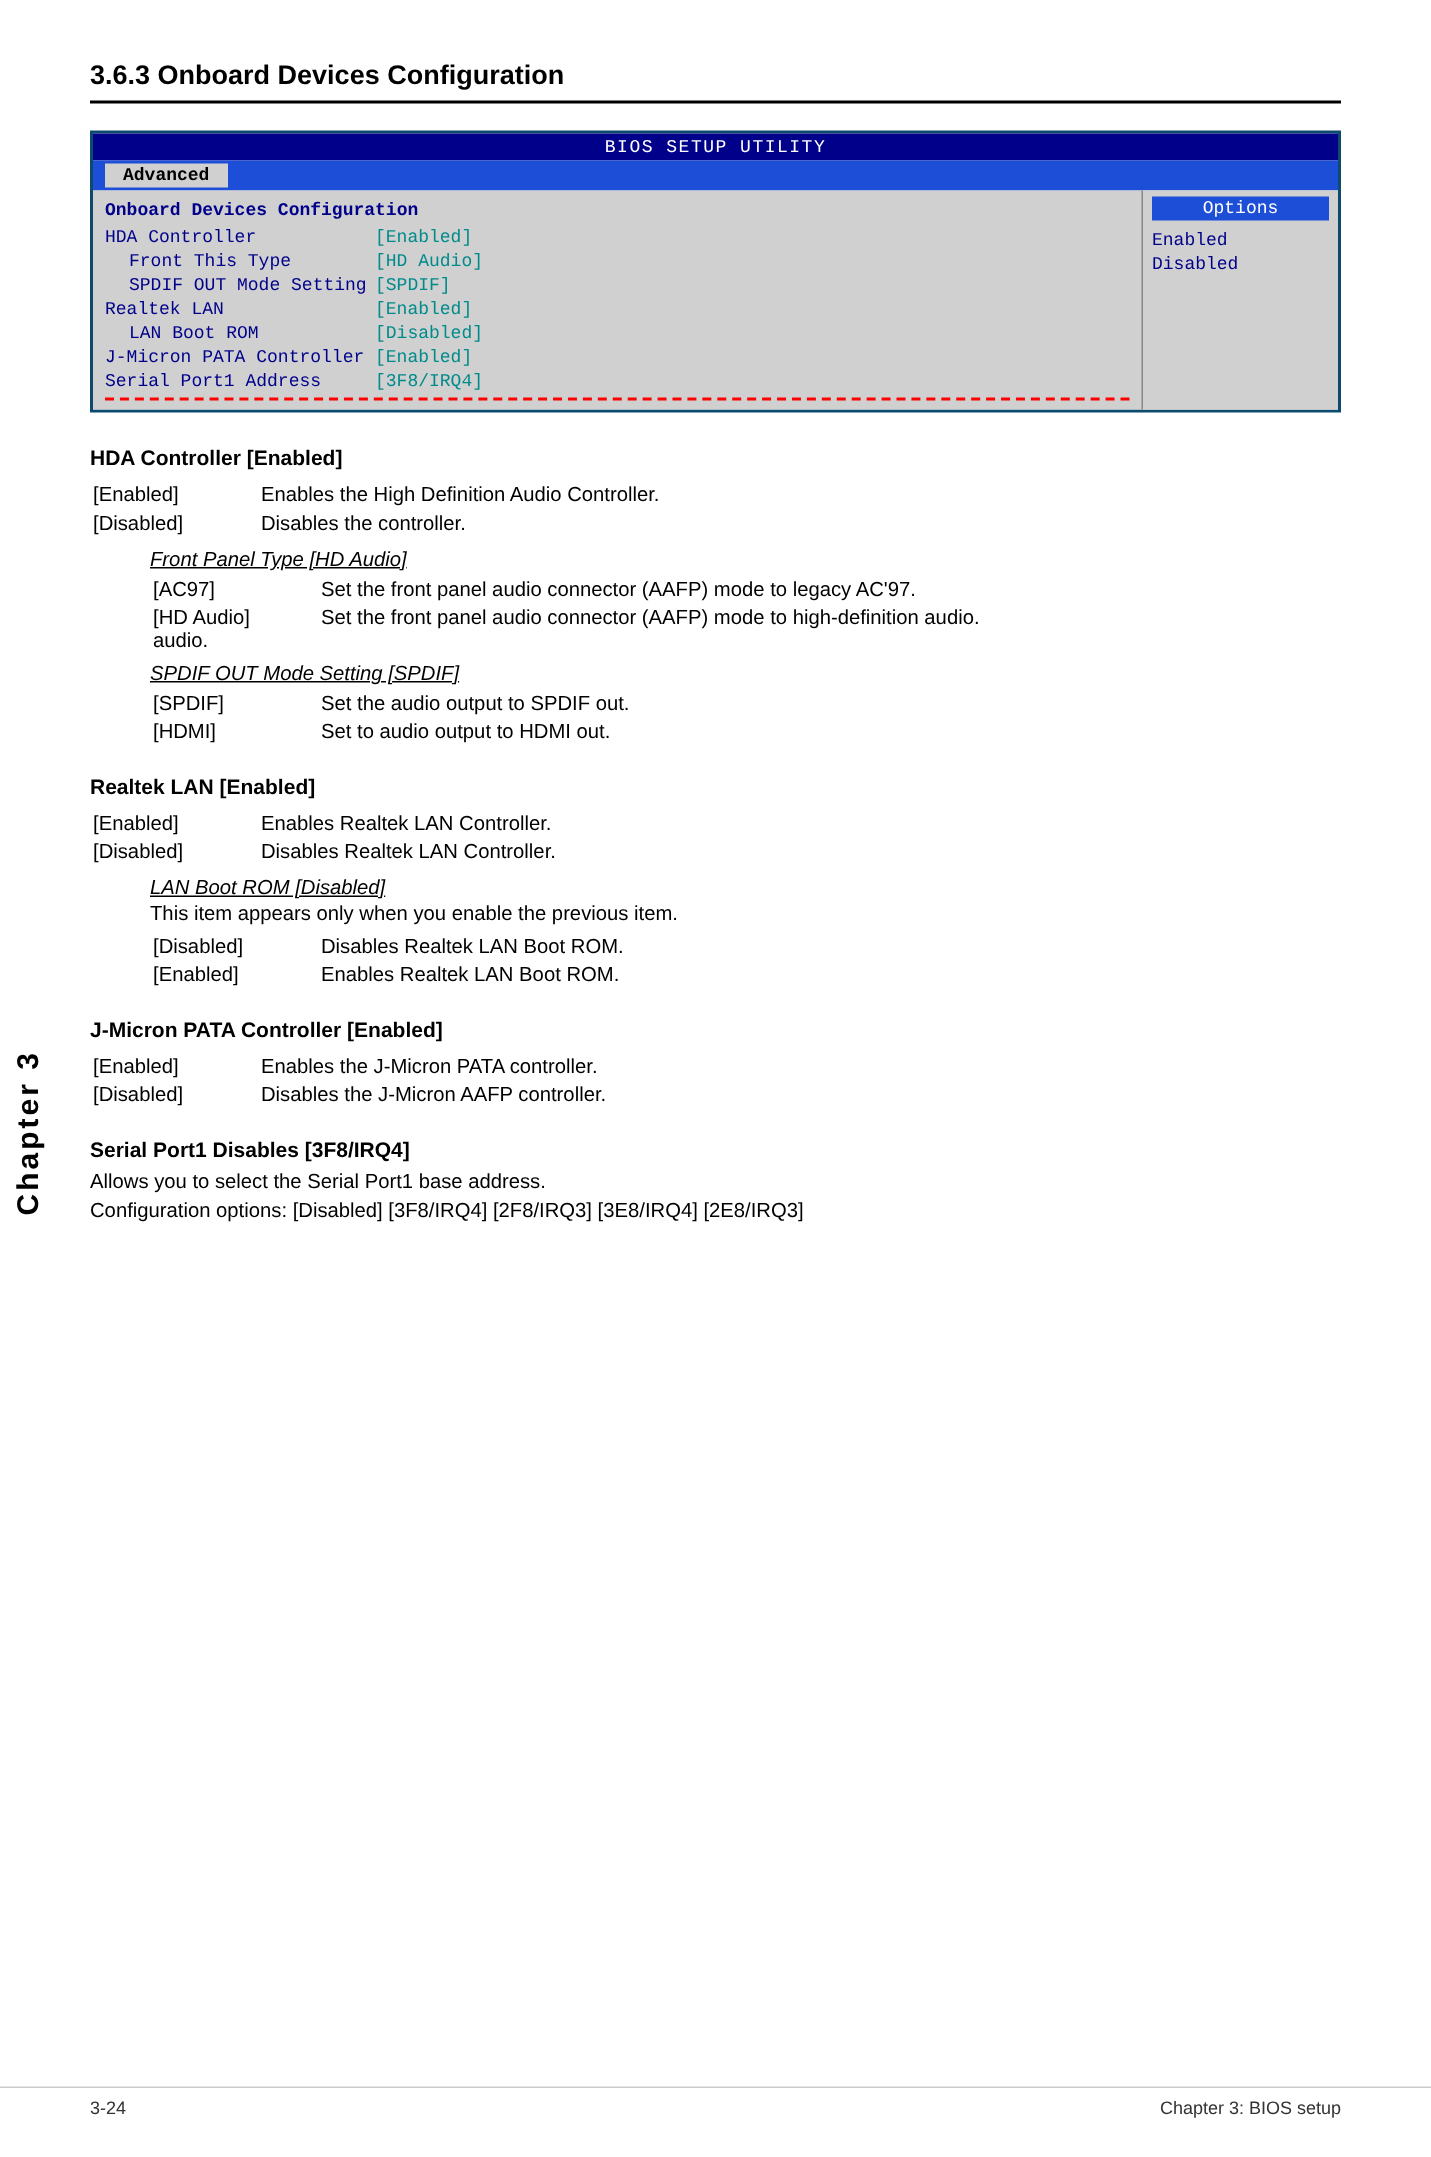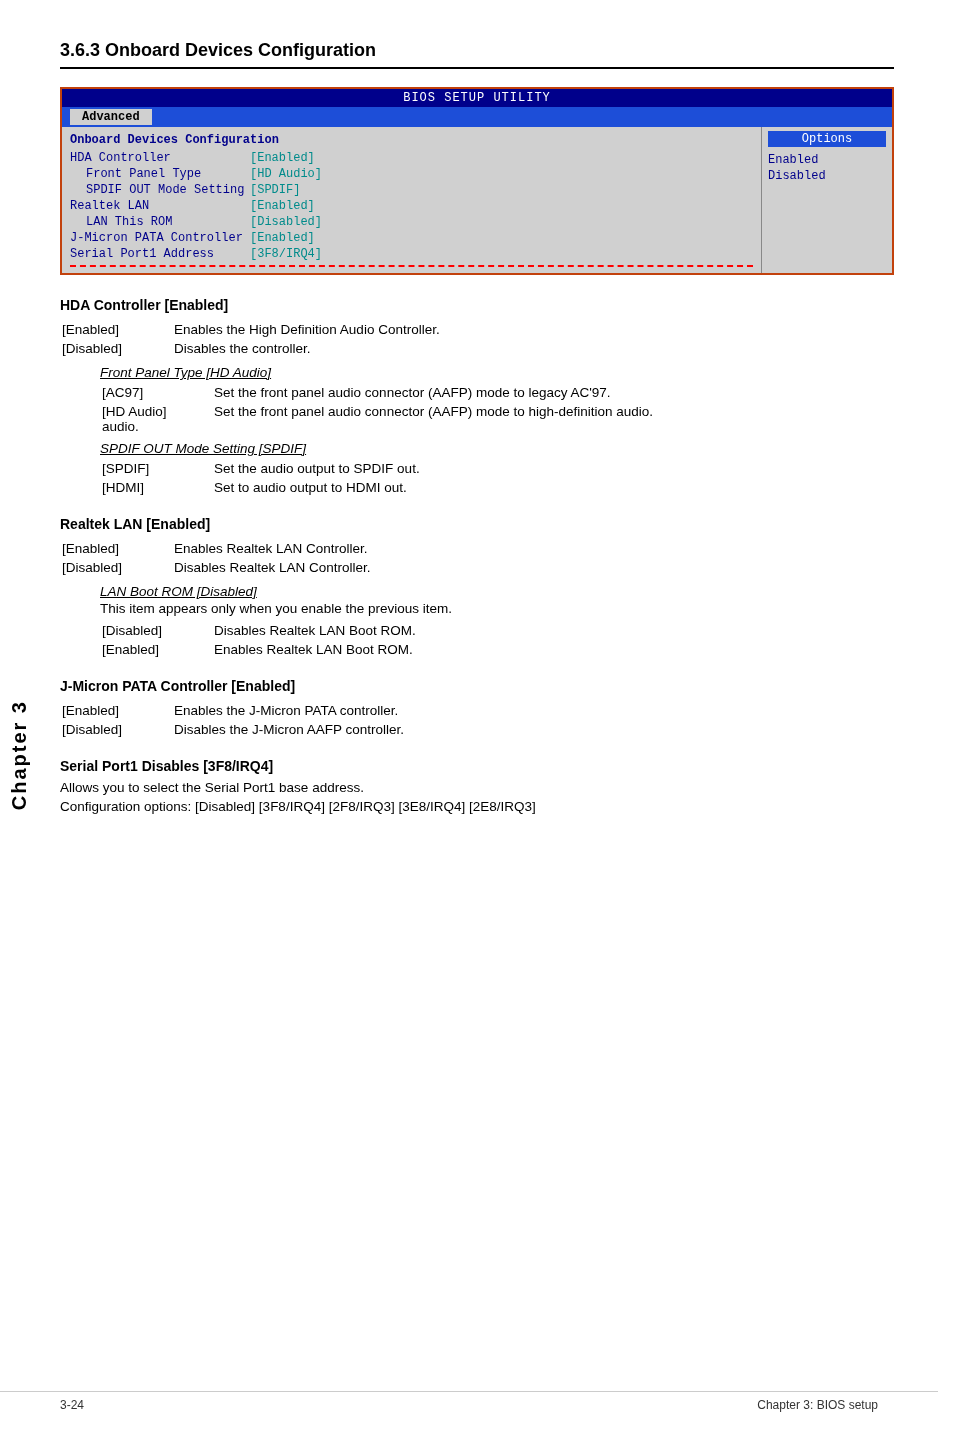--- a/index.html
+++ b/index.html
@@ -18,21 +18,21 @@
     .section-heading {
       font-size: 18px;
       font-weight: bold;
       margin-bottom: 18px;
       border-bottom: 2px solid #000;
       padding-bottom: 6px;
     }
 
     
     .bios-box {
-      border: 2px solid #c2410c;
+      border: 2px solid #0c4a6e;
       margin-bottom: 22px;
       font-family: 'Courier New', Courier, monospace;
       font-size: 12px;
     }
     .bios-title-bar {
       background: #00008B;
       color: #fff;
       text-align: center;
       padding: 2px 0;
       font-size: 12px;
@@ -162,21 +162,21 @@
       font-weight: bold;
       color: #000;
       letter-spacing: 2px;
     }
 
     
     .page-footer {
       position: absolute;
       bottom: 20px;
       left: 0;
-      right: 16px;
+      right: 0;
       display: flex;
       justify-content: space-between;
       padding: 6px 60px;
       border-top: 1px solid #ccc;
       font-size: 12px;
       color: #333;
     }
 
     .inline-text {
       font-size: 13.5px;
@@ -199,33 +199,33 @@
     <div class="bios-tab active">Advanced</div>
   </div>
   <div class="bios-inner">
     <div class="bios-main">
       <div class="bios-section-title">Onboard Devices Configuration</div>
       <div class="bios-row">
         <span class="bios-row-label">HDA Controller</span>
         <span class="bios-row-value">[Enabled]</span>
       </div>
       <div class="bios-row">
-        <span class="bios-row-label indent">Front Panel Type</span>
+        <span class="bios-row-label indent">Front This Type</span>
         <span class="bios-row-value">[HD Audio]</span>
       </div>
       <div class="bios-row">
         <span class="bios-row-label indent">SPDIF OUT Mode Setting</span>
         <span class="bios-row-value">[SPDIF]</span>
       </div>
       <div class="bios-row">
         <span class="bios-row-label">Realtek LAN</span>
         <span class="bios-row-value">[Enabled]</span>
       </div>
       <div class="bios-row">
-        <span class="bios-row-label indent">LAN This ROM</span>
+        <span class="bios-row-label indent">LAN Boot ROM</span>
         <span class="bios-row-value">[Disabled]</span>
       </div>
       <div class="bios-row">
         <span class="bios-row-label">J-Micron PATA Controller</span>
         <span class="bios-row-value">[Enabled]</span>
       </div>
       <div class="bios-row">
         <span class="bios-row-label">Serial Port1 Address</span>
         <span class="bios-row-value">[3F8/IRQ4]</span>
       </div>

